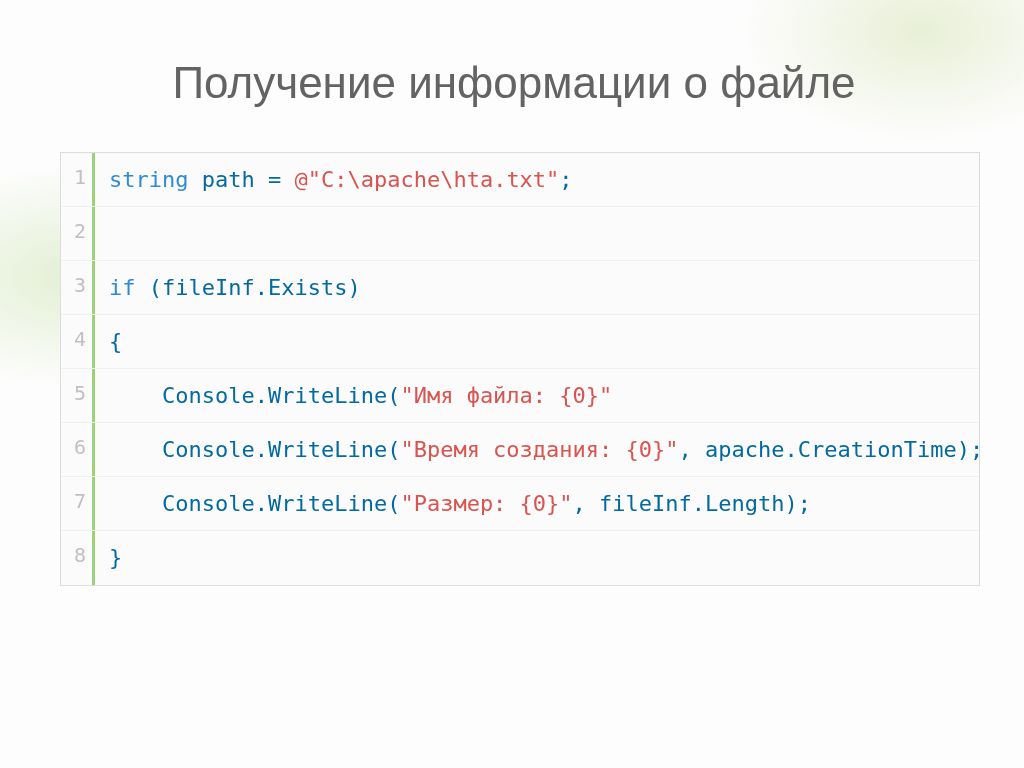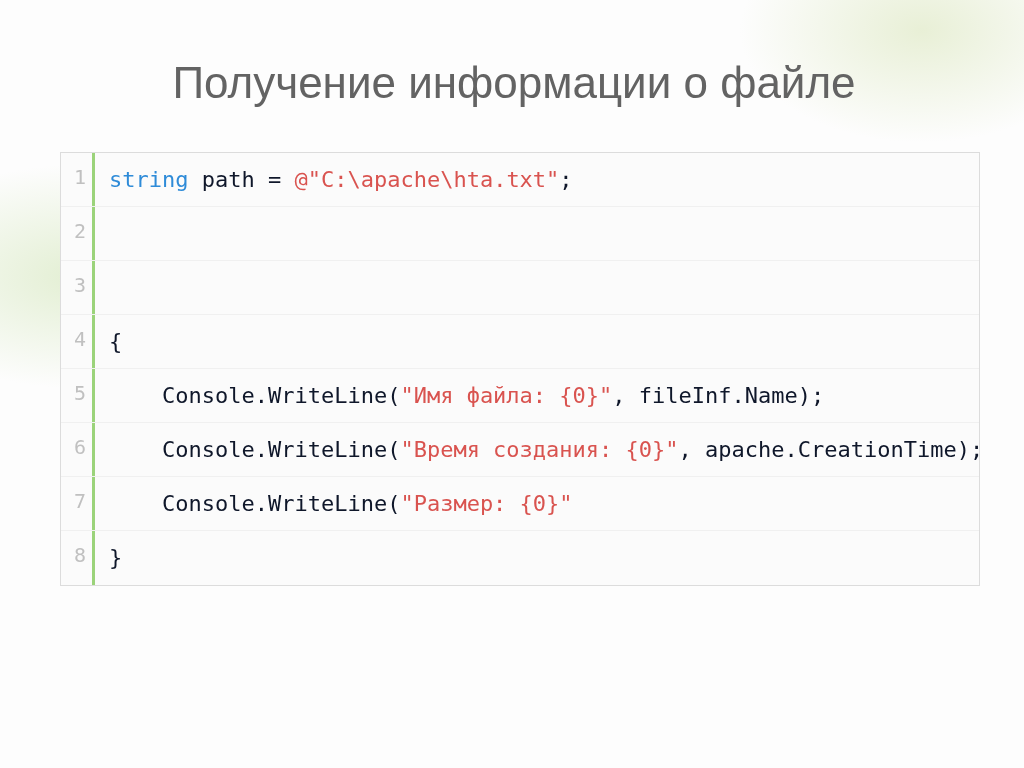--- a/index.html
+++ b/index.html
@@ -62,55 +62,56 @@
     user-select: none;
   }
   .code {
     padding: 14px 10px 14px 14px;
     white-space: pre;
     display: flex;
     align-items: center;
   }
   .kw { color: #2e8bd8; }
   .str { color: #d9534f; }
-  .plain { color: #0f172a; }
+  .plain { color: #0369a1; }
 </style>
 </head>
 <body>
 
 <div class="bg-decoration"></div>
 
 <div class="slide">
   <h1 class="title">Получение информации о файле</h1>
 
   <div class="code-box" id="code-box">
       <div class="code-row">
         <div class="ln">1</div>
         <div class="code"><span class="kw">string</span><span class="plain"> path = </span><span class="str">@"C:\apache\hta.txt"</span><span class="plain">;</span></div>
       </div>
       <div class="code-row">
         <div class="ln">2</div>
       </div>
       <div class="code-row">
         <div class="ln">3</div>
+        <div class="code"><span class="kw">if</span><span class="plain"> (fileInf.Exists)</span></div>
       </div>
       <div class="code-row">
         <div class="ln">4</div>
         <div class="code"><span class="plain">{</span></div>
       </div>
       <div class="code-row">
         <div class="ln">5</div>
-        <div class="code"><span class="plain">    Console.WriteLine(</span><span class="str">"Имя файла: {0}"</span><span class="plain">, fileInf.Name);</span></div>
+        <div class="code"><span class="plain">    Console.WriteLine(</span><span class="str">"Имя файла: {0}"</span></div>
       </div>
       <div class="code-row">
         <div class="ln">6</div>
         <div class="code"><span class="plain">    Console.WriteLine(</span><span class="str">"Время создания: {0}"</span><span class="plain">, apache.CreationTime);</span></div>
       </div>
       <div class="code-row">
         <div class="ln">7</div>
-        <div class="code"><span class="plain">    Console.WriteLine(</span><span class="str">"Размер: {0}"</span></div>
+        <div class="code"><span class="plain">    Console.WriteLine(</span><span class="str">"Размер: {0}"</span><span class="plain">, fileInf.Length);</span></div>
       </div>
       <div class="code-row">
         <div class="ln">8</div>
         <div class="code"><span class="plain">}</span></div>
       </div>
     </div>
 </div>
 
 </body></html>

